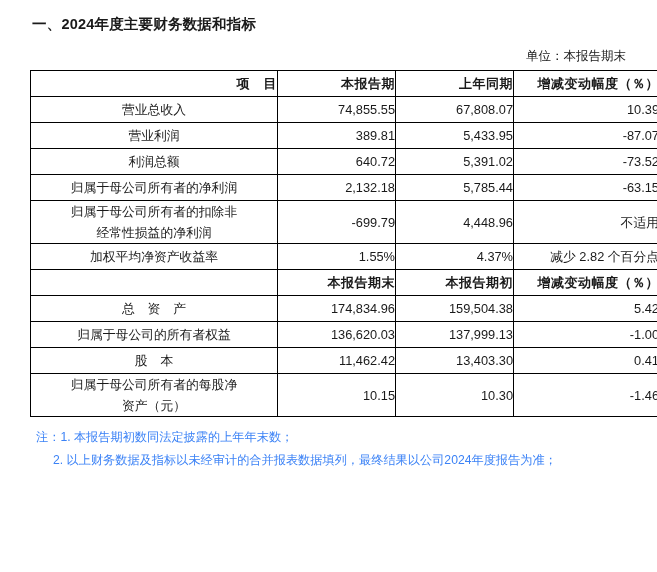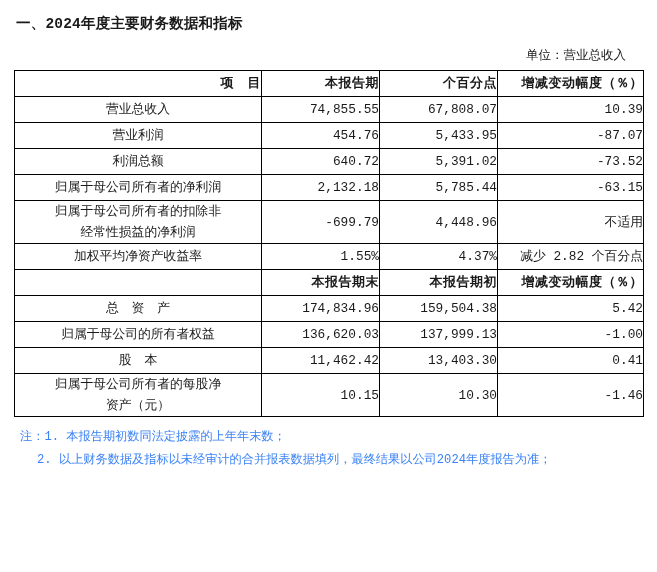--- a/index.html
+++ b/index.html
@@ -12,22 +12,21 @@
     background: #ffffff;
     font-family: "Liberation Sans", sans-serif;
     color: #1a1a1a;
     overflow: hidden;
   }
   .page {
     position: relative;
     width: 646px;
     height: 572px;
     box-sizing: border-box;
-    padding: 10px 14px 0 14px;
-    font-family: Liberation Mono, monospace;
+    padding: 10px 14px 0 30px;
   }
   .doc-title {
     font-size: 14.5px;
     font-weight: bold;
     color: #1a1a1a;
     letter-spacing: 0.2px;
     margin: 4px 0 0 2px;
     line-height: 20px;
   }
   .unit-line {
@@ -91,46 +90,46 @@
   .note-indent-1 { padding-left: 0px; }
   .note-indent-2 { padding-left: 17px; }
 </style>
 </head>
 <body>
 
 <div class="page">
 
   <div class="doc-title">一、2024年度主要财务数据和指标</div>
 
-  <div class="unit-line">单位：营业总收入</div>
+  <div class="unit-line">单位：本报告期末</div>
 
   <table class="fin">
     <colgroup>
       <col class="c1">
         <col class="c2">
         <col class="c3">
         <col class="c4">
     </colgroup>
     <tbody>
       <tr>
         <td class="hdr">项　目</td>
         <td class="hdr">本报告期</td>
-        <td class="hdr">个百分点</td>
+        <td class="hdr">上年同期</td>
         <td class="hdr">增减变动幅度（％）</td>
       </tr>
 
       <tr>
         <td class="lbl">营业总收入</td>
         <td class="num">74,855.55</td>
         <td class="num">67,808.07</td>
         <td class="num">10.39</td>
       </tr>
       <tr>
         <td class="lbl">营业利润</td>
-        <td class="num">454.76</td>
+        <td class="num">389.81</td>
         <td class="num">5,433.95</td>
         <td class="num">-87.07</td>
       </tr>
       <tr>
         <td class="lbl">利润总额</td>
         <td class="num">640.72</td>
         <td class="num">5,391.02</td>
         <td class="num">-73.52</td>
       </tr>
       <tr>

